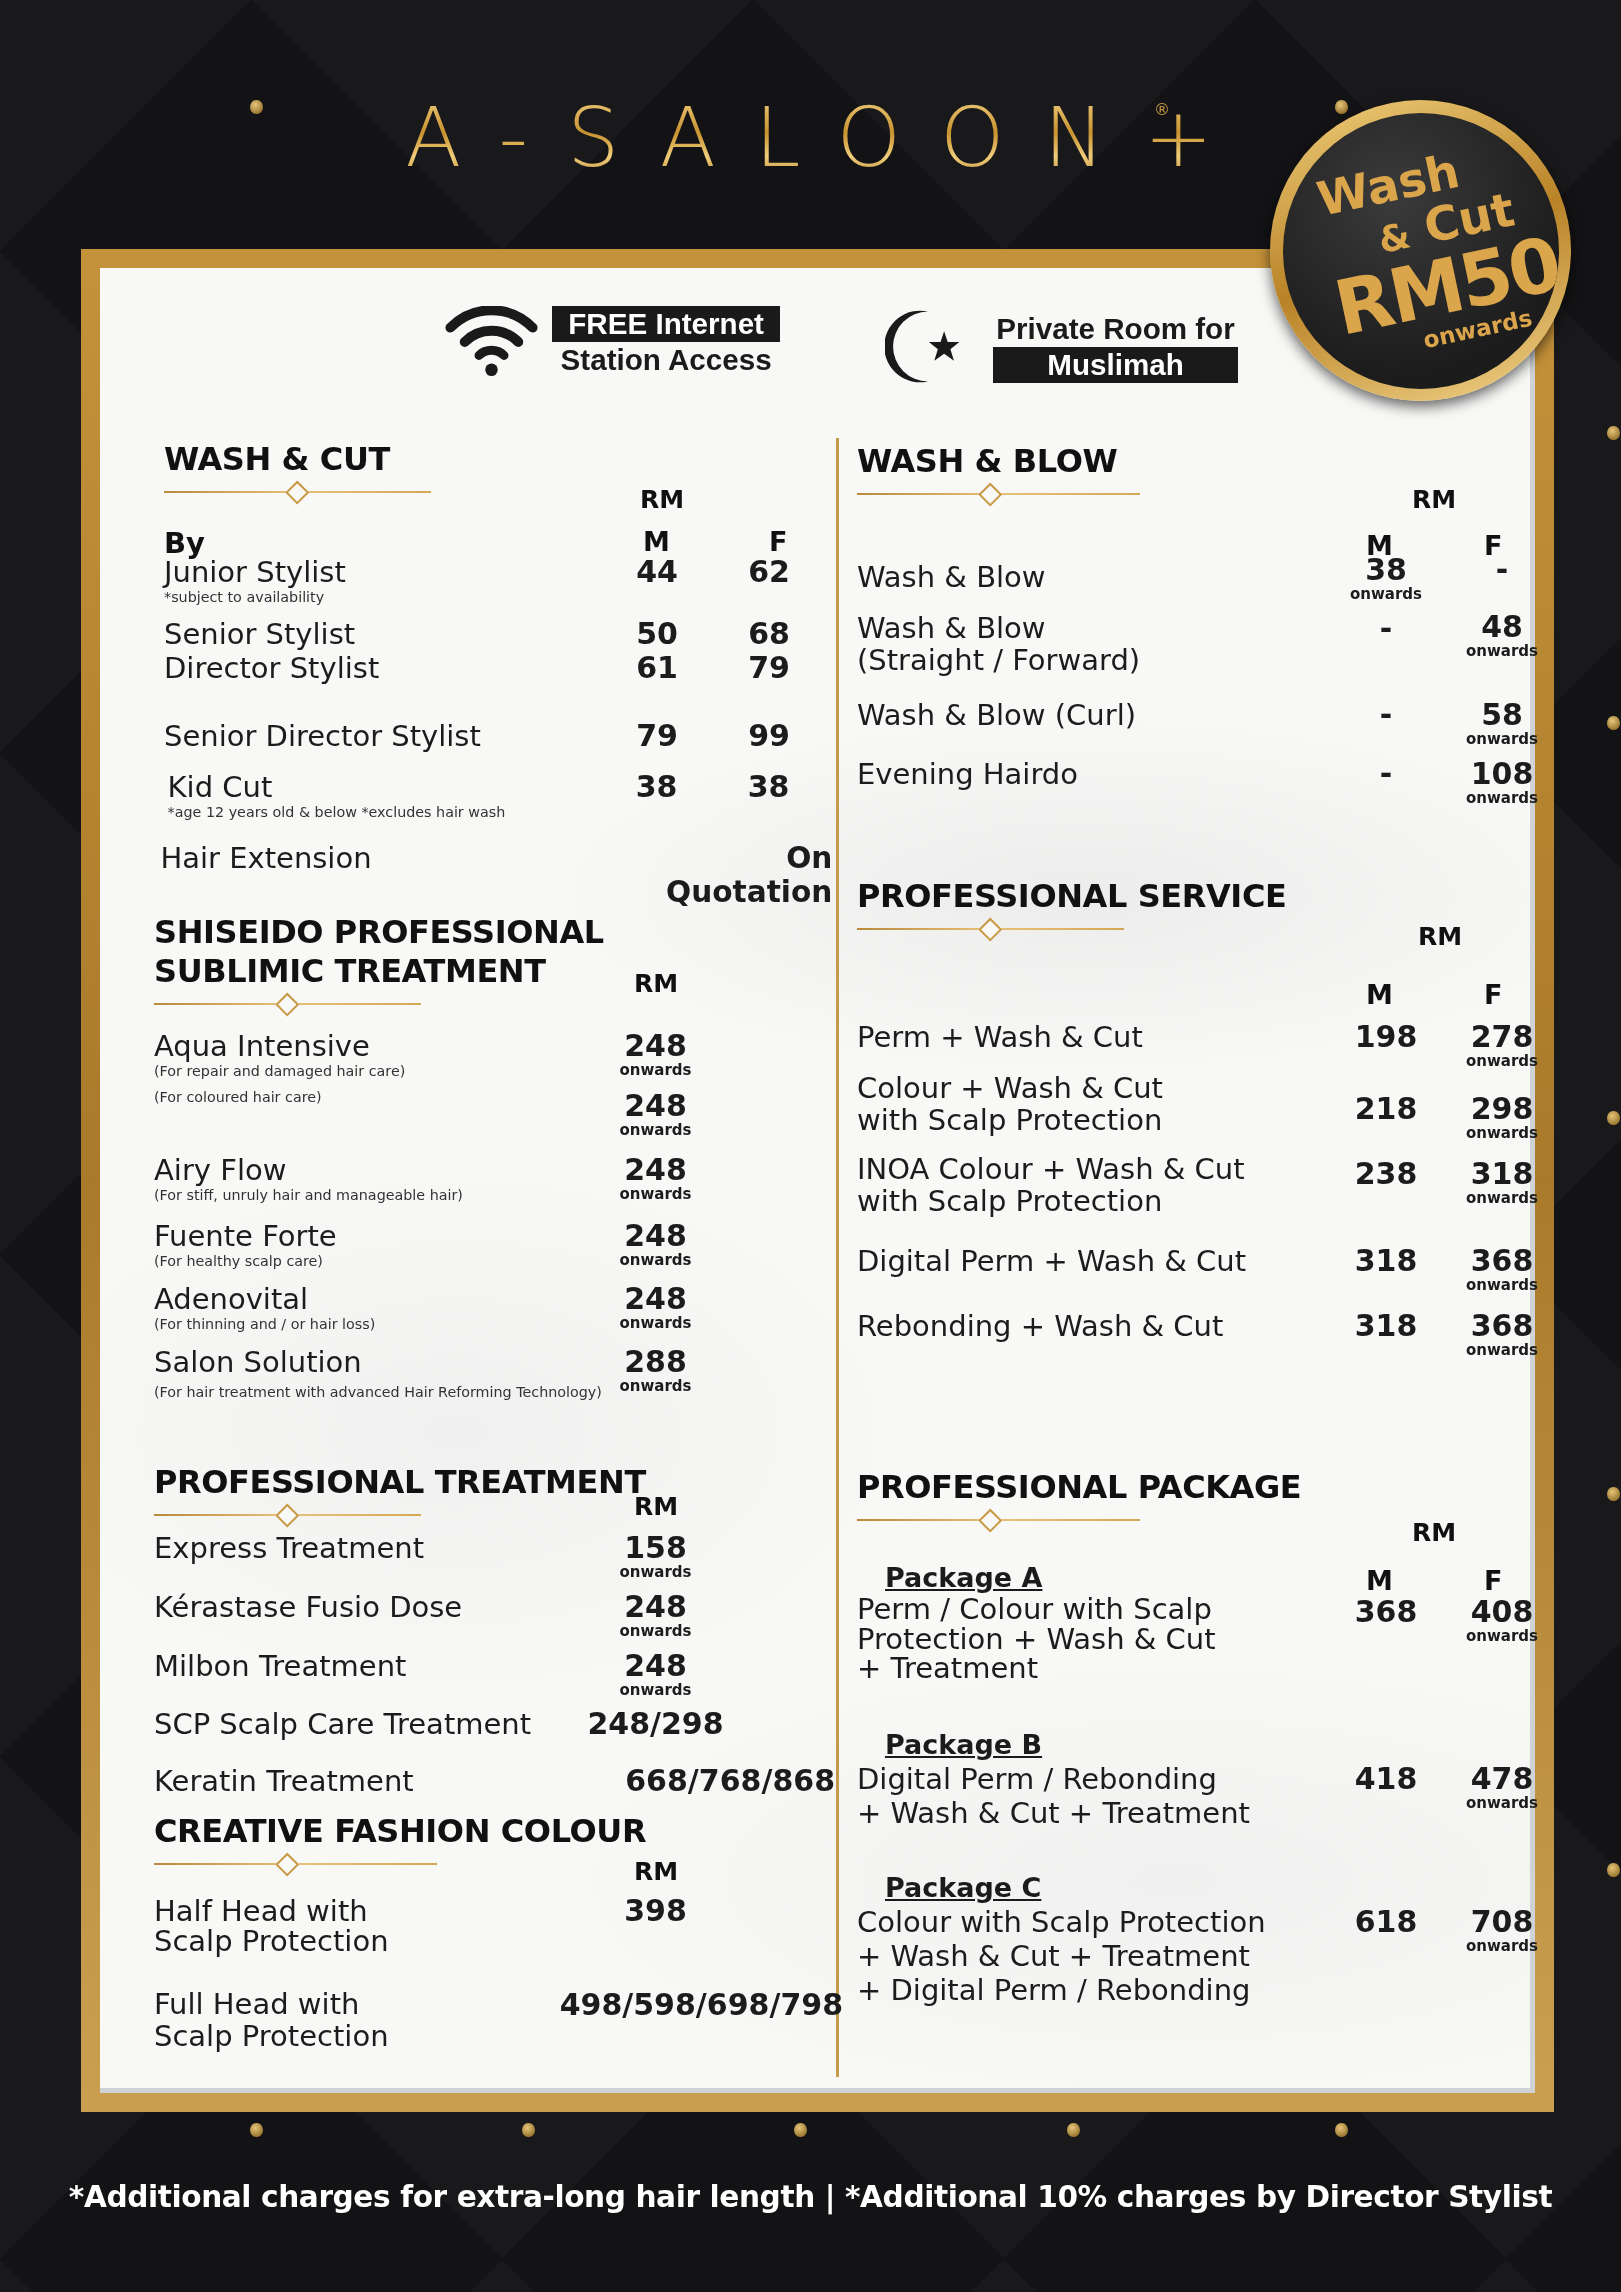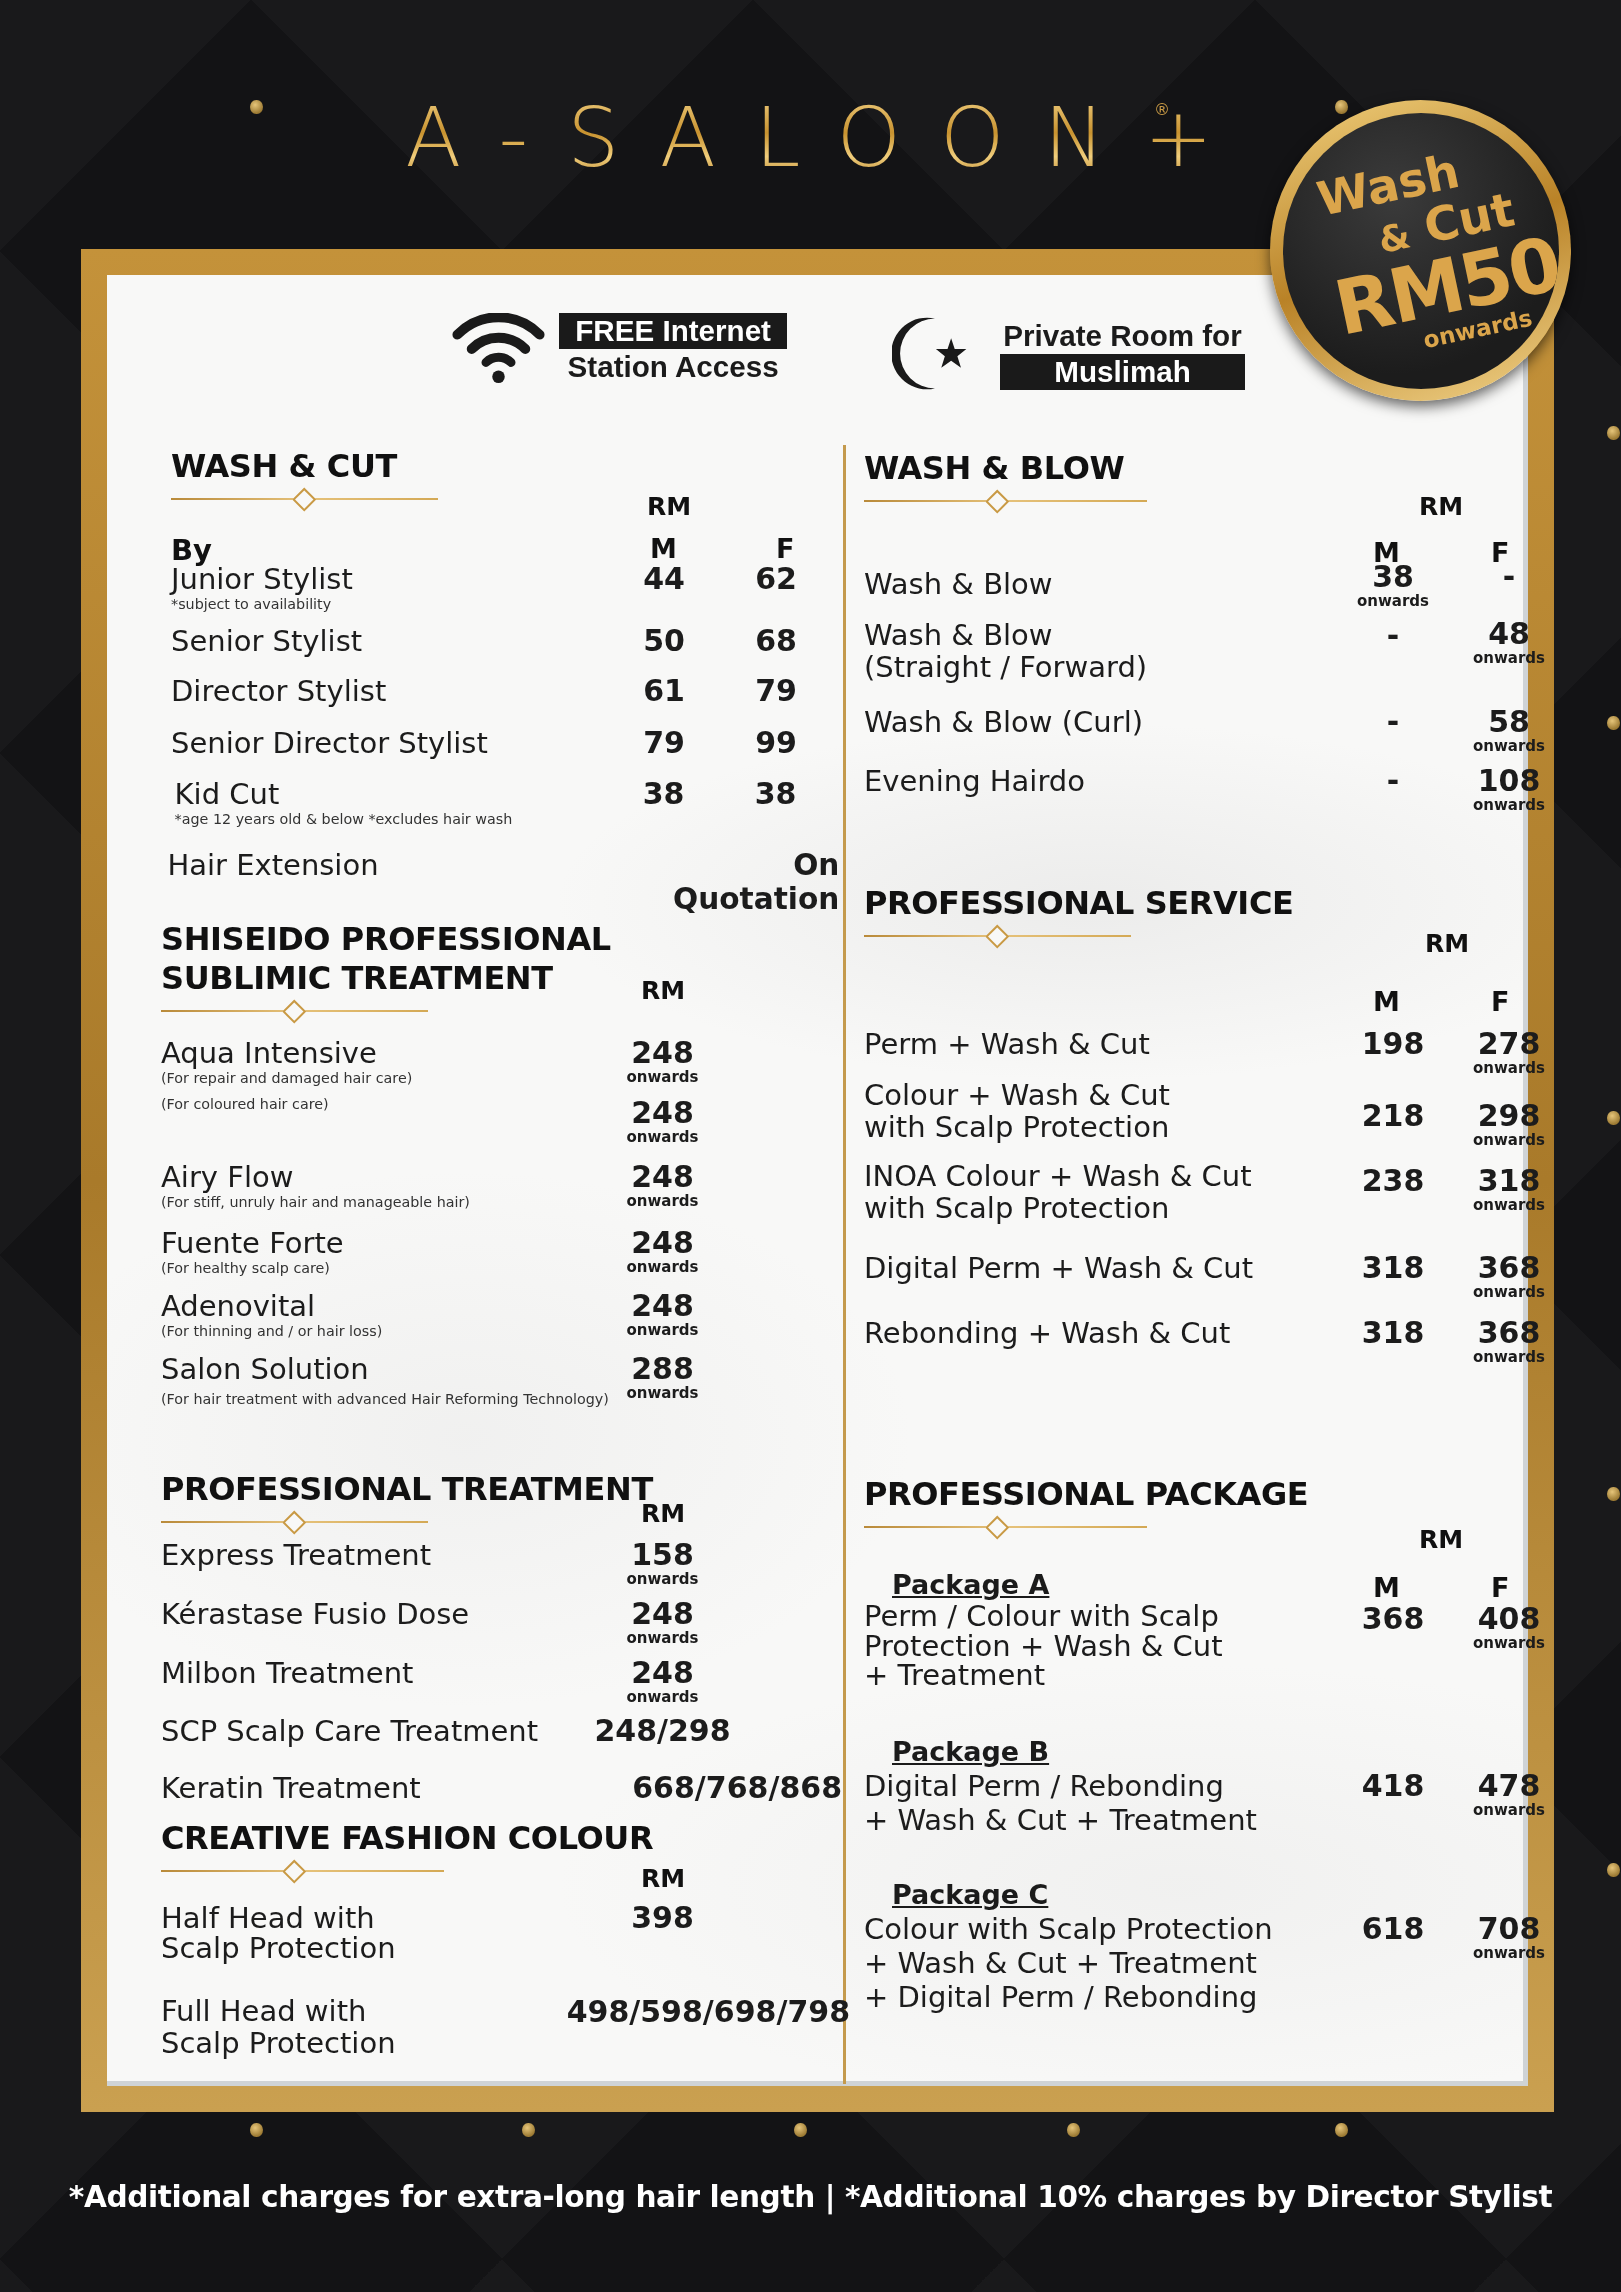--- a/index.html
+++ b/index.html
@@ -28,21 +28,21 @@
     -webkit-background-clip: text; background-clip: text; color: transparent;
     padding-left: 36px;
   }
   .logo-reg {
     position: absolute; top: 100px; left: 1154px; font-size: 16px; color: #c99a45;
   }
   
   .card-frame {
     position: absolute; left: 81px; top: 249px; width: 1473px; height: 1863px;
     background: linear-gradient(180deg, #c4923a, #a97a2a 50%, #caa050);
-    padding: 26px;
+    padding: 19px;
   }
   .card {
     position: relative; width: 100%; height: 100%;
     background:
       radial-gradient(ellipse 537px 179px at 985px 627px, rgba(200,200,200,0.25), transparent),
       radial-gradient(ellipse 448px 269px at 358px 1164px, rgba(210,210,210,0.2), transparent),
       radial-gradient(ellipse 627px 224px at 1075px 1612px, rgba(210,210,210,0.2), transparent),
       #f8f8f7;
     border-right: 5.4px solid #cfd3d6;
     border-bottom: 5.4px solid #cfd3d6;
@@ -165,21 +165,21 @@
         <div class="name">Junior Stylist</div>
         <div class="note">*subject to availability</div>
         <div class="val" style="left:466px;top:0;width:54px">44</div>
         <div class="val" style="left:578px;top:0;width:54px">62</div>
       </div>
       <div class="row" style="top:177px">
         <div class="name">Senior Stylist</div>
         <div class="val" style="left:466px;top:0;width:54px">50</div>
         <div class="val" style="left:578px;top:0;width:54px">68</div>
       </div>
-      <div class="row" style="top:227px">
+      <div class="row" style="top:211px">
         <div class="name">Director Stylist</div>
         <div class="val" style="left:466px;top:0;width:54px">61</div>
         <div class="val" style="left:578px;top:0;width:54px">79</div>
       </div>
       <div class="row" style="top:279px">
         <div class="name">Senior Director Stylist</div>
         <div class="val" style="left:466px;top:0;width:54px">79</div>
         <div class="val" style="left:578px;top:0;width:54px">99</div>
       </div>
       <div class="row" style="top:330px;left:3.6px">

